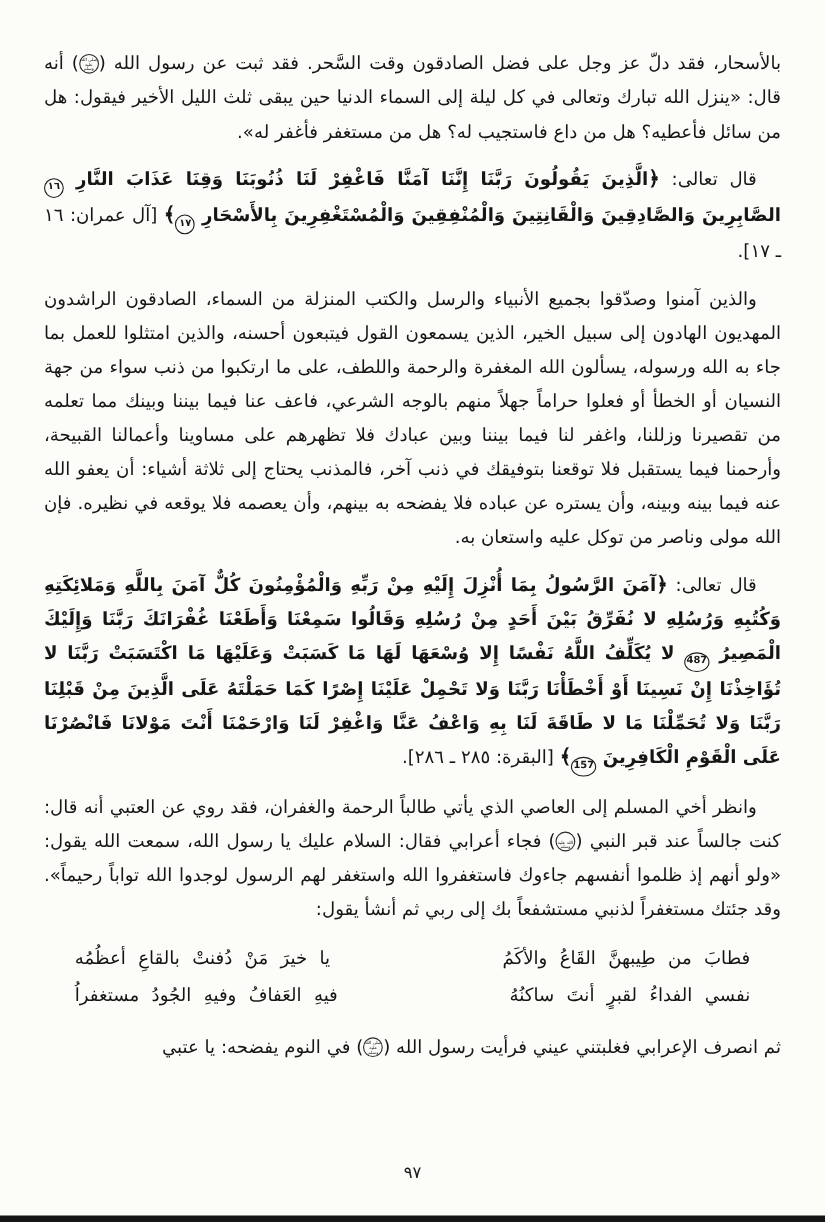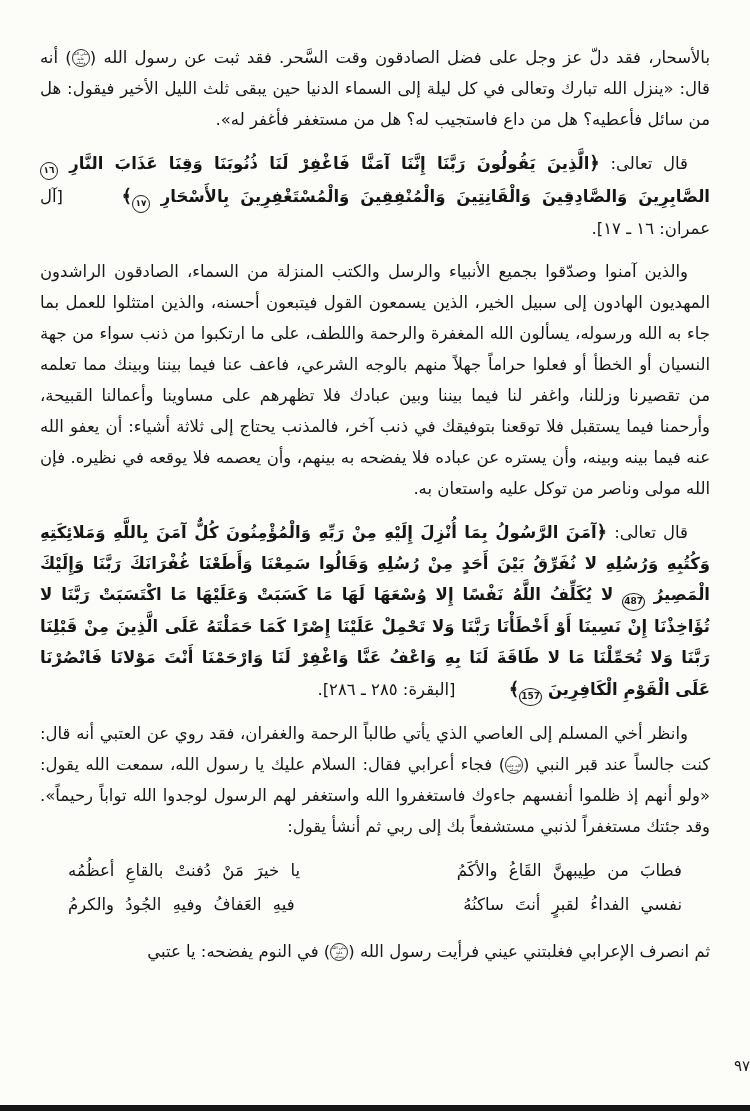--- a/index.html
+++ b/index.html
@@ -8,21 +8,21 @@
   .page {
     position:relative; width:750px; height:1111px;
     background:#fcfcf9; color:#141414; overflow:hidden;
     direction:rtl; padding:42px 40px 0 40px;
   }
   .para {
     font-size:16.5px; line-height:31px; text-align:justify;
     margin-bottom:12px; color:#161616;
   }
   .indent { text-indent:22px; }
-  .quran { font-weight:bold;margin-left:48px; }
+  .quran { font-weight:bold; }
   .qbracket { font-weight:bold; font-size:18px; }
   .ref { font-weight:normal; }
   .seal {
     display:inline-block; width:18px; height:18px; border:1px solid #2a2a2a;
     border-radius:50%; font-size:4px; line-height:4.6px; text-align:center;
     overflow:hidden; vertical-align:-4px; font-weight:normal; padding-top:2px;
     word-spacing:0; letter-spacing:0;
   }
   .ayah {
     display:inline-block; min-width:18px; height:18px; border:1.4px solid #1c1c1c;
@@ -30,21 +30,21 @@
     vertical-align:-4px; font-weight:bold; padding:0 1px; text-indent:0;
   }
   .poem { margin:4px 28px 14px 28px; }
   .poem-line {
     display:flex; justify-content:space-between; align-items:baseline;
     line-height:34px; font-size:16.5px;
   }
   .hemistich { word-spacing:6px; white-space:nowrap; }
   .page-number {
     position:absolute; bottom:36px; left:0; right:0;
-    font-size:15px; color:#1a1a1a;
+    text-align:center; font-size:15px; color:#1a1a1a;
   }
   .scan-strip {
     position:absolute; bottom:0; left:0; width:100%; height:6px; background:#151515;
   }
 </style>
 </head>
 <body>
 
 <div class="page" lang="ar">
 
@@ -72,21 +72,21 @@
     <span><span>(</span><span class="seal">صلى الله عليه وسلم</span><span>)</span></span>
     <span>فجاء أعرابي فقال: السلام عليك يا رسول الله، سمعت الله يقول: «ولو أنهم إذ ظلموا أنفسهم جاءوك فاستغفروا الله واستغفر لهم الرسول لوجدوا الله تواباً رحيماً». وقد جئتك مستغفراً لذنبي مستشفعاً بك إلى ربي ثم أنشأ يقول:</span></p>
 
   <div class="poem">
     <div class="poem-line">
       <span class="hemistich">فطابَ من طِيبهنَّ القَاعُ والأكَمُ</span>
       <span class="hemistich">يا خيرَ مَنْ دُفنتْ بالقاعِ أعظُمُه</span>
     </div>
     <div class="poem-line">
       <span class="hemistich">نفسي الفداءُ لقبرٍ أنتَ ساكنُهُ</span>
-      <span class="hemistich">فيهِ العَفافُ وفيهِ الجُودُ والكرمُ</span>
+      <span class="hemistich">فيهِ العَفافُ وفيهِ الجُودُ مستغفراُ</span>
     </div>
   </div>
 
   <p class="para"><span>ثم انصرف الإعرابي فغلبتني عيني فرأيت رسول الله</span>
     <span><span>(</span><span class="seal">صلى الله عليه وسلم</span><span>)</span></span>
     <span>في النوم يفضحه: يا عتبي</span></p>
 
   <div class="page-number">٩٧</div>
 
   <div class="scan-strip"></div>

